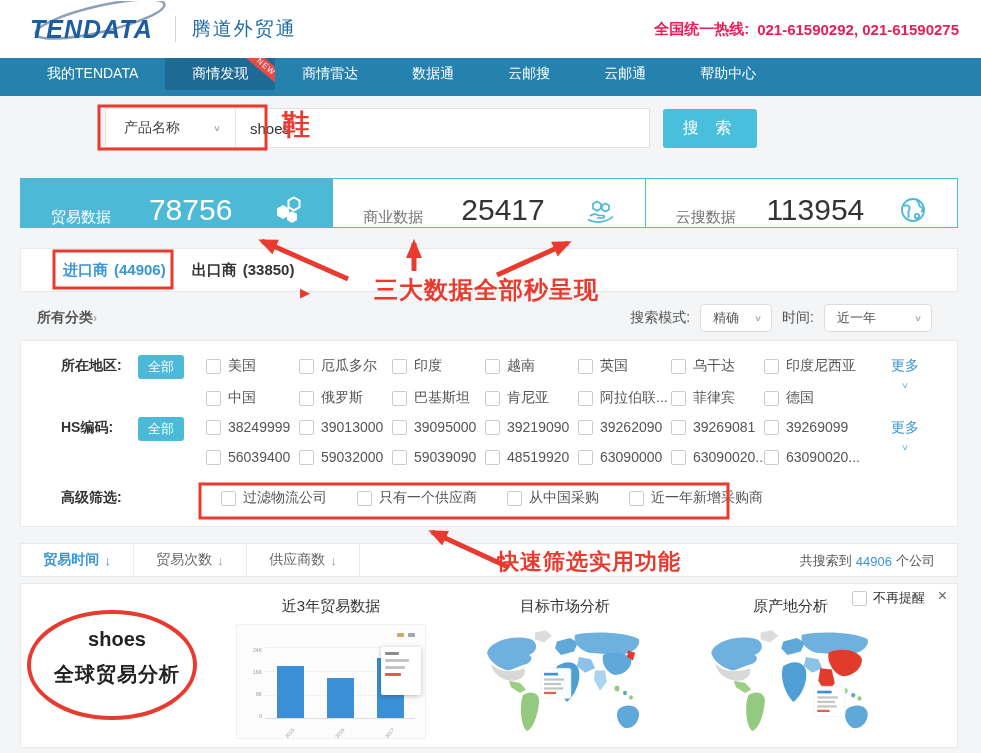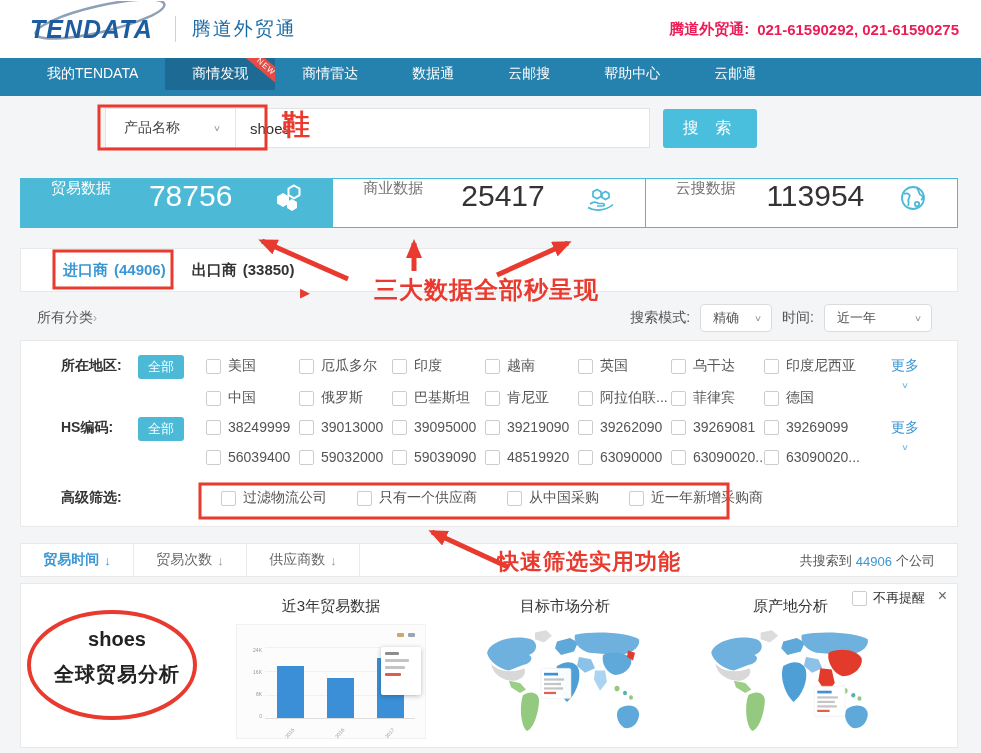--- a/index.html
+++ b/index.html
@@ -31,36 +31,36 @@
     border:1px solid #e3e3e3;box-sizing:border-box;}
   .search-cat{width:130px;display:flex;align-items:center;justify-content:space-between;padding:0 14px 0 18px;
     border-right:1px solid #e6e6e6;font-size:14px;color:#444;cursor:pointer;box-sizing:border-box;}
   .chev{color:#9aa2aa;font-size:11px;transform:scaleY(.75);}
   .search-input{flex:1;border:none;outline:none;padding:0 14px;font-size:15px;color:#333;font-family:inherit;}
   
   .search-btn-abs{position:absolute;left:663px;top:109px;width:94px;height:39px;background:#49bedd;border:none;color:#fff;
     font-size:16px;letter-spacing:6px;border-radius:3px;cursor:pointer;font-family:inherit;}
   
   .data-row{left:20px;top:178px;width:938px;height:50px;border:1px solid #4cb9d6;display:flex;padding:0;}
-  .data-box{flex:1;display:flex;align-items:flex-start;cursor:pointer;border-left:1px solid #4cb9d6;position:relative;}
+  .data-box{flex:1;display:flex;align-items:flex-end;cursor:pointer;border-left:1px solid #4cb9d6;position:relative;}
   .data-box:first-child{border-left:none;}
   .data-box.active{background:#4cb9d6;}
   .db-label{font-size:15px;color:#737373;margin-left:30px;}
   .data-box.active .db-label{color:#fff;}
   .db-value{flex:1;text-align:center;font-size:30px;color:#333;}
   .data-box.active .db-value{color:#fff;}
   .db-icon{margin-right:26px;display:flex;align-items:center;}
   
   .tabs-panel{left:20px;top:248px;width:938px;height:44px;display:flex;align-items:center;padding-left:42px;gap:26px;}
   .rtab{font-size:15px;font-weight:bold;cursor:pointer;display:flex;gap:6px;}
   .rtab.active{color:#3a97d3;}
   .rtab.plain{color:#333;}
   
   .cat-bar{position:absolute;left:20px;top:300px;width:938px;height:36px;display:flex;align-items:center;}
-  .all-cats{margin-left:17px;font-size:14px;color:#555;cursor:pointer;display:flex;align-items:center;}
+  .all-cats{margin-left:17px;font-size:14px;color:#555;cursor:pointer;display:flex;align-items:center;font-weight:bold;}
   .gt{color:#aaa;font-size:12px;}
   .cat-right{position:absolute;right:26px;display:flex;align-items:center;gap:10px;font-size:14px;color:#555;}
   .sel{display:inline-flex;align-items:center;justify-content:space-between;border:1px solid #dcdcdc;border-radius:4px;
     height:28px;padding:0 9px 0 12px;background:#fff;color:#555;font-size:13px;cursor:pointer;box-sizing:border-box;}
   .sel-mode{width:72px;}
   .sel-time{width:108px;}
   
   .filter-panel{left:20px;top:340px;width:938px;height:187px;}
   .f-row{position:absolute;left:0;right:0;}
   .f-label{position:absolute;left:40px;top:2px;font-size:14px;font-weight:bold;color:#333;}
@@ -129,21 +129,21 @@
 <header class="top-header">
   <div class="logo-wrap">
     <svg class="swoosh" width="170" height="48" viewBox="0 0 170 48">
       <ellipse cx="80" cy="18" rx="66" ry="13" transform="rotate(-13 80 18)" fill="none" stroke="#8ea0b5" stroke-width="2.5"></ellipse>
     </svg>
     <span class="logo-text">TENDATA</span>
   </div>
   <span class="logo-divider"></span>
   <span class="logo-sub">腾道外贸通</span>
   <div class="hotline">
-    <span>腾道外贸通:</span>
+    <span>全国统一热线:</span>
     <span>021-61590292, 021-61590275</span>
   </div>
 </header>
 
 <nav class="navbar">
   <div class="nav-item">
       <span>我的TENDATA</span>
     </div>
   <div class="nav-item active">
     <span>商情发现</span>
@@ -152,24 +152,24 @@
   <div class="nav-item">
       <span>商情雷达</span>
     </div>
   <div class="nav-item">
       <span>数据通</span>
     </div>
   <div class="nav-item">
       <span>云邮搜</span>
     </div>
   <div class="nav-item">
+      <span>云邮通</span>
+    </div>
+  <div class="nav-item">
       <span>帮助中心</span>
-    </div>
-  <div class="nav-item">
-      <span>云邮通</span>
     </div>
 </nav>
 
 <div class="page-bg"></div>
 
 <div class="search-bar">
   <div class="search-cat">
     <span>产品名称</span>
     <span class="chev">∨</span>
   </div>

